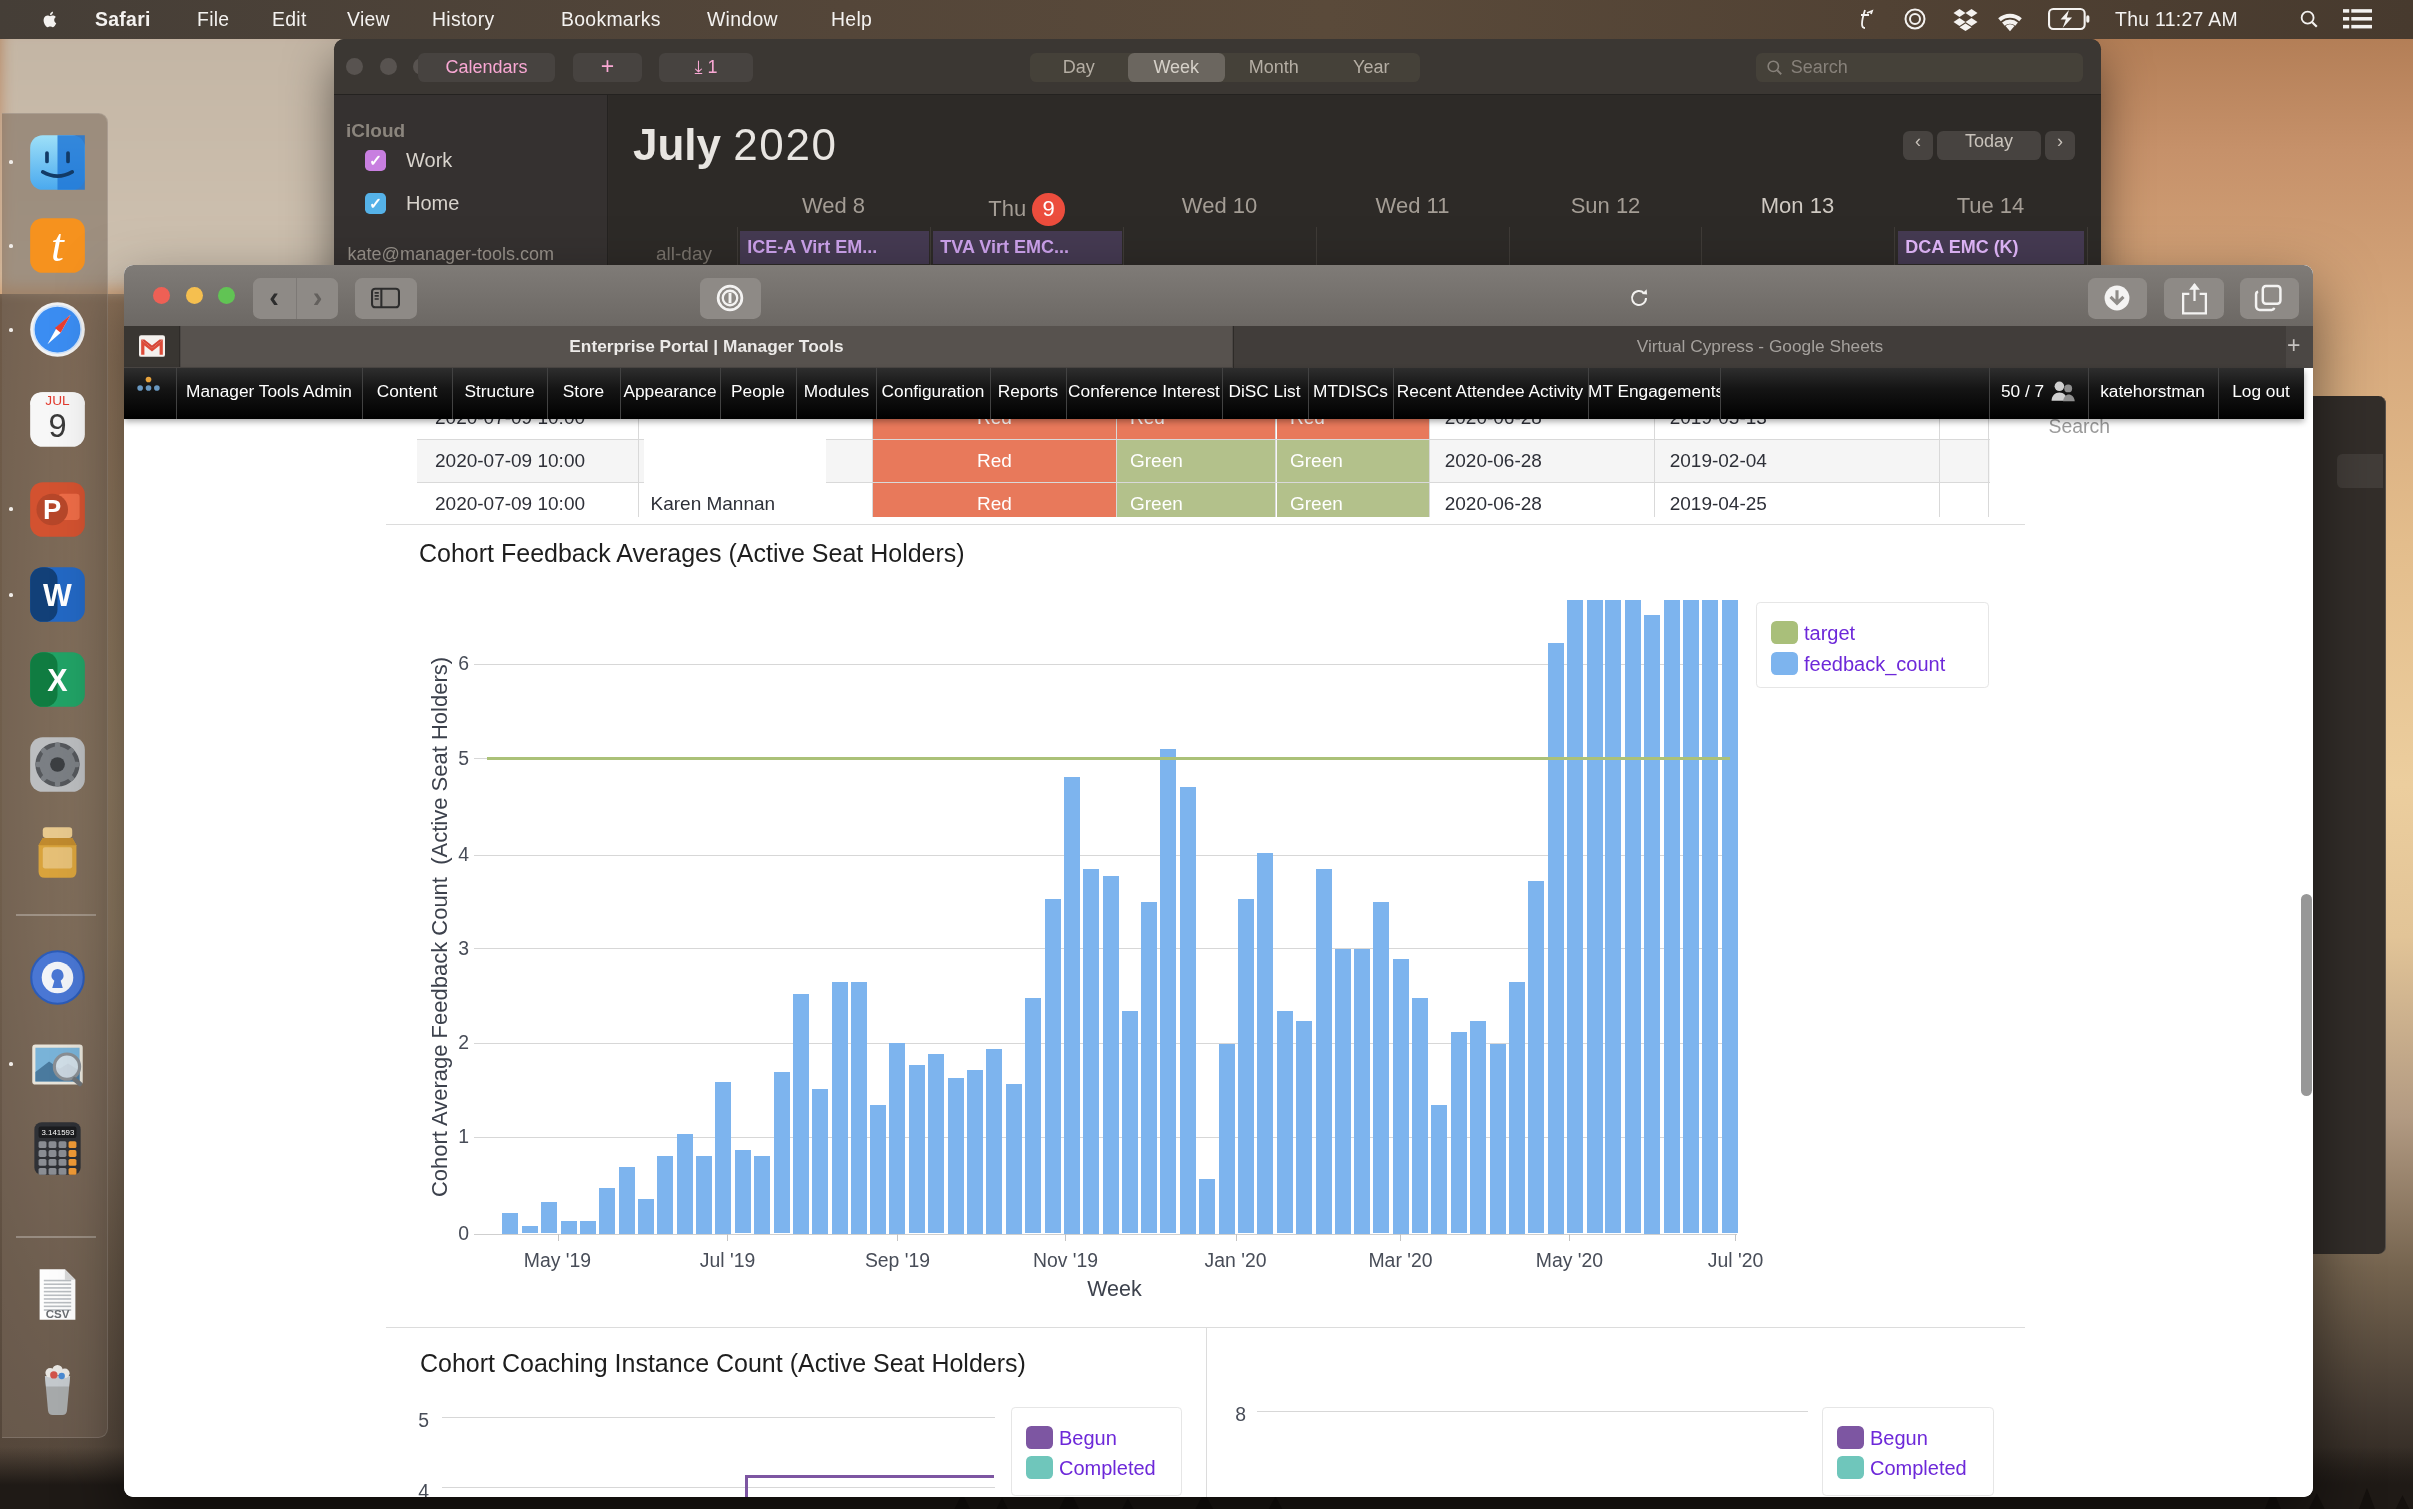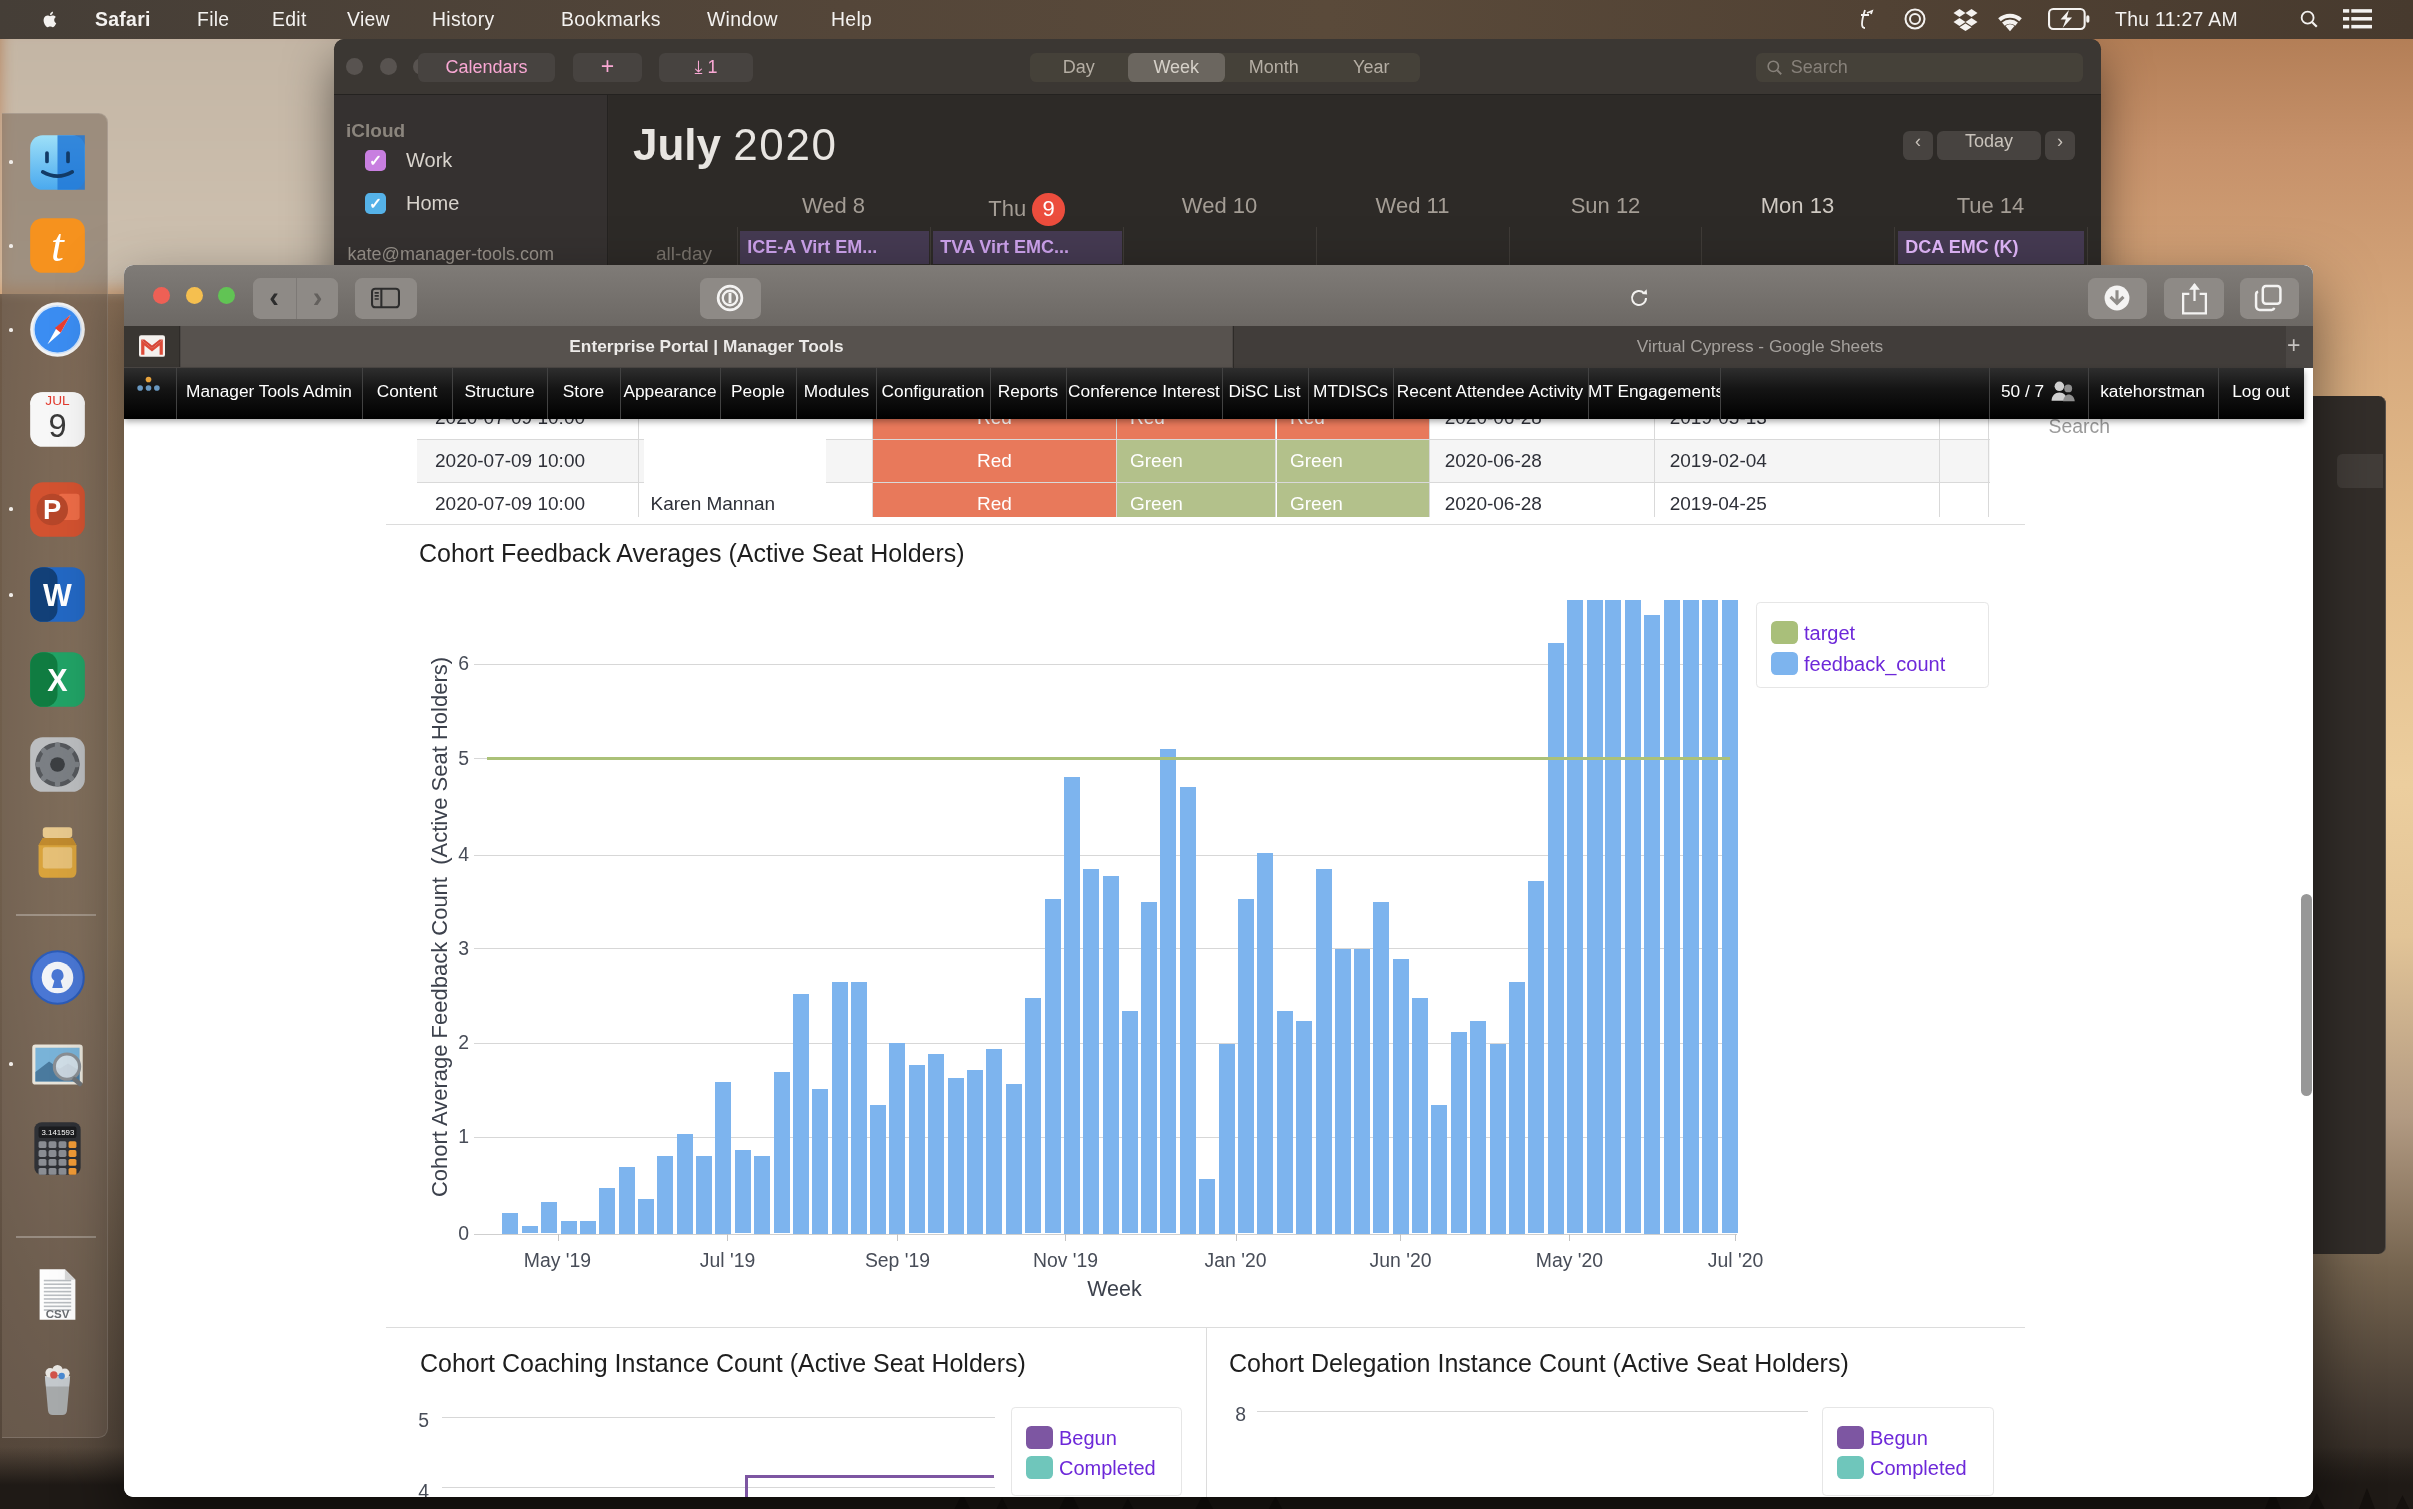--- a/index.html
+++ b/index.html
@@ -581,21 +581,21 @@
 <div class="tick" style="left:941px"></div>
 <div class="tick" style="left:1112px"></div>
 <div class="tick" style="left:1276px"></div>
 <div class="tick" style="left:1445px"></div>
 <div class="tick" style="left:1611px"></div>
       <div class="xlab" style="left:381px">May '19</div>
 <div class="xlab" style="left:551px">Jul '19</div>
 <div class="xlab" style="left:721px">Sep '19</div>
 <div class="xlab" style="left:889px">Nov '19</div>
 <div class="xlab" style="left:1059px">Jan '20</div>
-<div class="xlab" style="left:1224px">Jun '20</div>
+<div class="xlab" style="left:1224px">Mar '20</div>
 <div class="xlab" style="left:1393px">May '20</div>
 <div class="xlab" style="left:1559px">Jul '20</div>
       <div style="position:absolute;left:938px;top:1012px;width:105px;text-align:center;font-size:21.5px;color:#3c414c">Week</div>
       <div style="position:absolute;left:316px;top:662px;width:0;height:0">
           <div style="position:absolute;transform:translate(-50%,-50%) rotate(-90deg);white-space:nowrap;font-size:22px;color:#3c414c">Cohort Average Feedback Count&nbsp; (Active Seat Holders)</div>
         </div>
       <div class="leg" style="left:1632px;top:337px;width:233px;height:86px">
         <div class="sw" style="top:18px;background:#a9bf7a"></div>
           <div class="legtxt" style="top:19px">target</div>
         <div class="sw" style="top:49px;background:#7db4ee"></div>
@@ -612,21 +612,20 @@
     <div class="bgrid" style="left:318px;top:1222px;width:553px"></div>
     <div style="position:absolute;left:621px;top:1210px;width:249px;height:2.6px;background:#7d56a2"></div>
     <div style="position:absolute;left:621px;top:1210px;width:2.6px;height:21.5px;background:#7d56a2"></div>
     <div class="leg" style="left:887px;top:1142px;width:171px;height:89px">
       <div class="sw" style="top:18px;background:#7d56a2"></div>
         <div class="legtxt" style="top:19px">Begun</div>
       <div class="sw" style="top:48px;background:#6fc6bb"></div>
         <div class="legtxt" style="top:49px">Completed</div>
     </div>
 
-    <div class="bctitle" style="left:1105px">Cohort Delegation Instance Count (Active Seat Holders)</div>
     <div class="bylab" style="left:1091px;top:1138px">8</div>
     <div class="bgrid" style="left:1133px;top:1146px;width:551px"></div>
     <div class="leg" style="left:1698px;top:1142px;width:172px;height:89px">
       <div class="sw" style="top:18px;background:#7d56a2"></div>
         <div class="legtxt" style="top:19px">Begun</div>
       <div class="sw" style="top:48px;background:#6fc6bb"></div>
         <div class="legtxt" style="top:49px">Completed</div>
     </div>
     <div id="popup">
         <span>Search</span>

